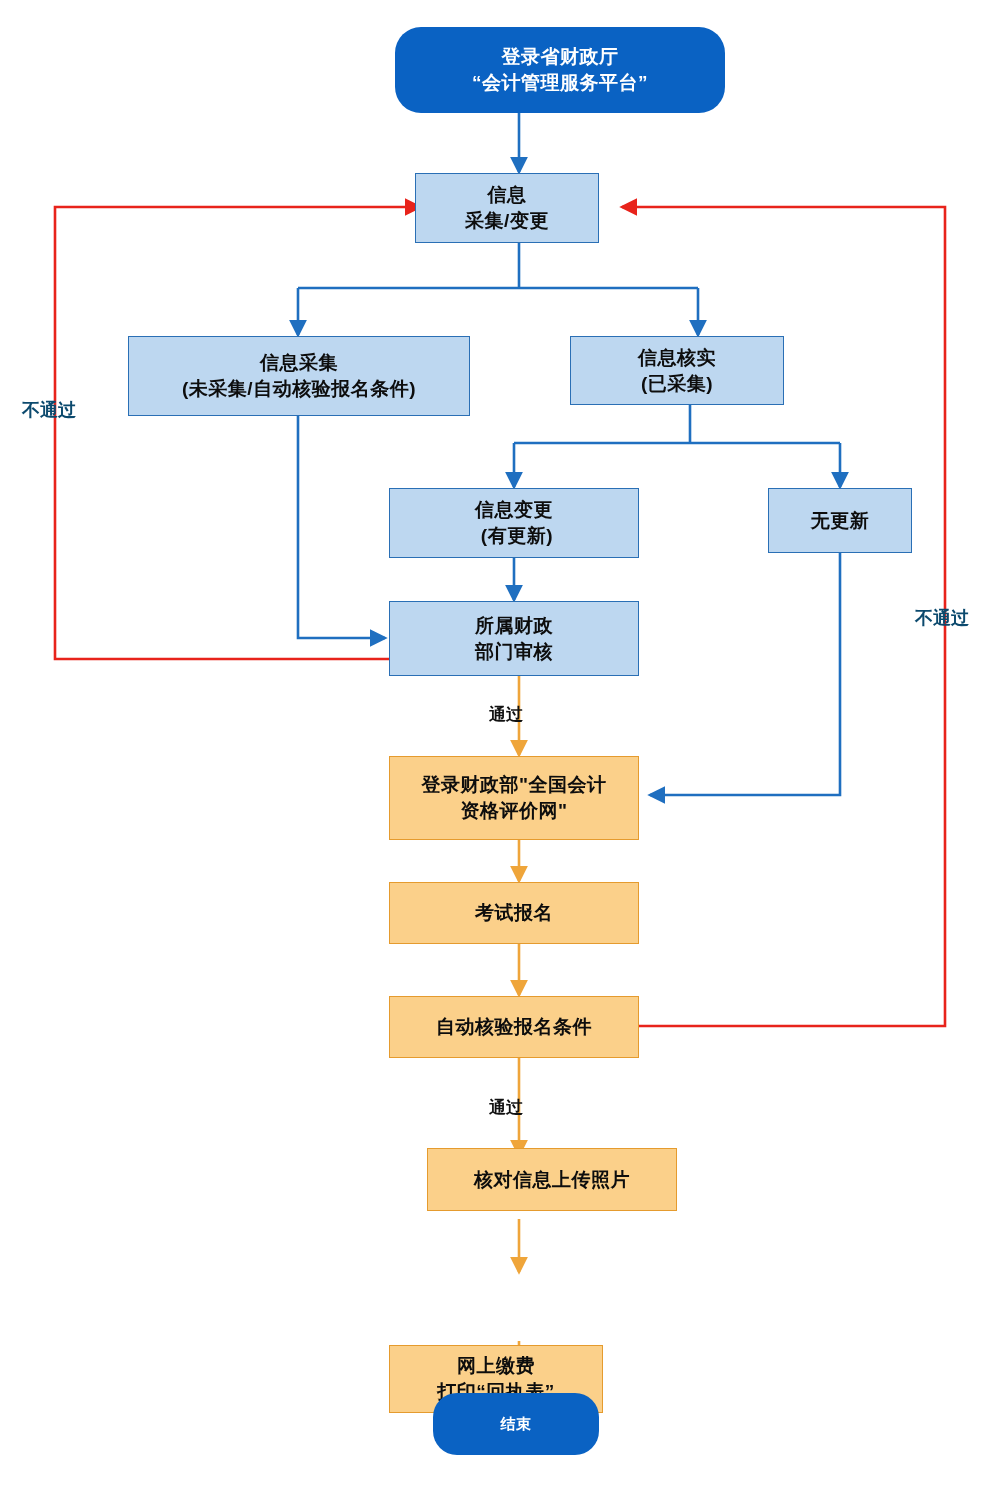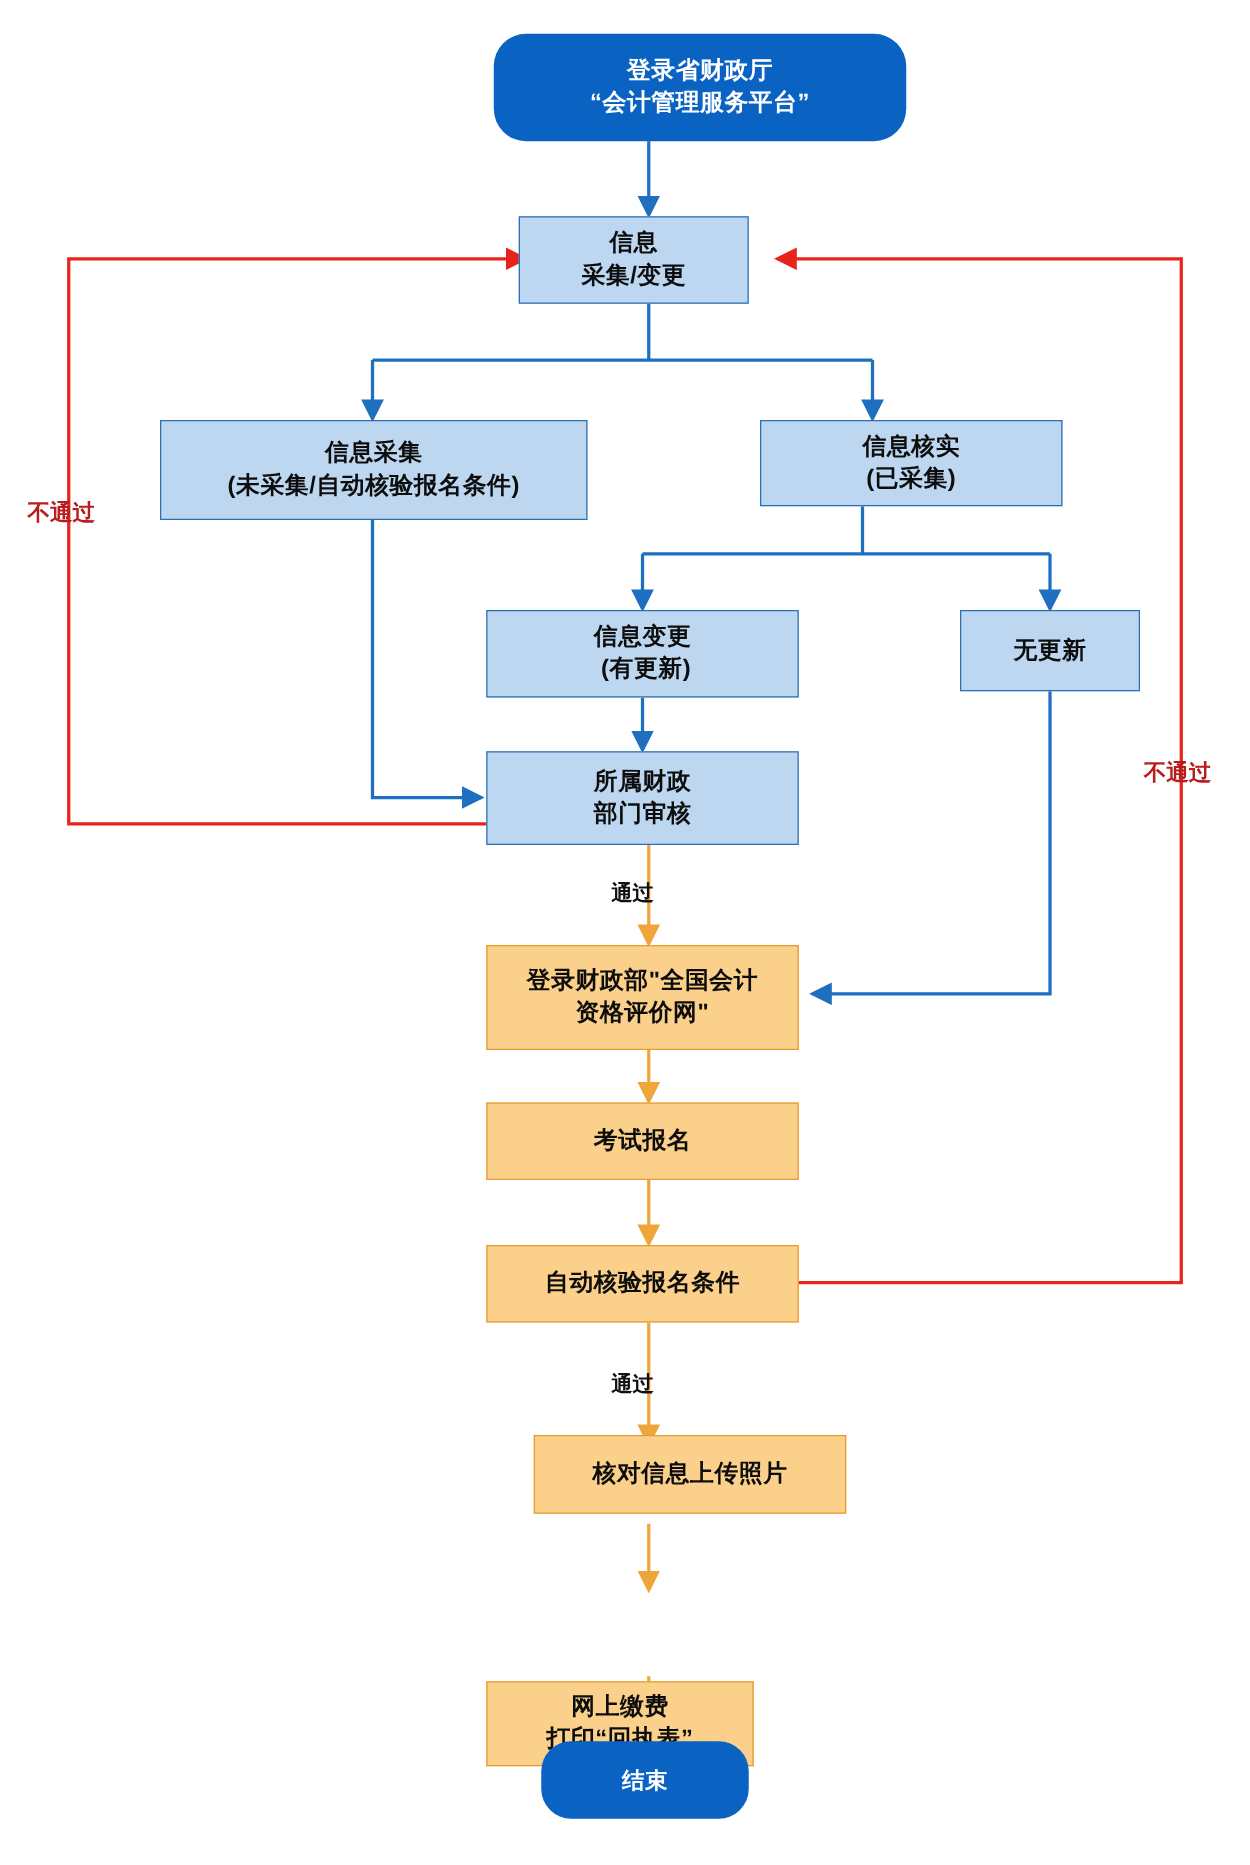--- a/index.html
+++ b/index.html
@@ -40,21 +40,21 @@
   .node.start {
     background: #0a62c3;
     color: #ffffff;
     border-radius: 26px;
     font-size: 19px;
   }
   .node.endnode {
     background: #0a62c3;
     color: #ffffff;
     border-radius: 24px;
-    font-size: 18px;
+    font-size: 15px;
   }
   .node.blue {
     background: #bdd7f0;
     border: 1.6px solid #2a6fb5;
     color: #0d0d0d;
     font-size: 19px;
   }
   .node.orange {
     background: #fbd08a;
     border: 1.6px solid #e59b2e;
@@ -62,21 +62,21 @@
     font-size: 19px;
   }
   .edge-label {
     position: absolute;
     font-size: 17px;
     font-weight: bold;
     color: #111111;
     white-space: nowrap;
   }
   .edge-label.fail {
-    color: #b91c1c;
+    color: #0c4a6e;
     font-size: 18px;
   }
 </style>
 </head>
 <body>
 
 <div id="canvas">
 
   <svg class="edges" viewBox="0 0 1000 1492">
     <defs>
@@ -137,21 +137,21 @@
 
   <div class="node start" style="left:356px; top:27px; width:330px; height:86px;margin-left:39px;">登录省财政厅
 “会计管理服务平台”</div>
 
   <div class="node blue" style="left:415px; top:173px; width:184px; height:70px;">信息
 采集/变更</div>
 
   <div class="node blue" style="left:128px; top:336px; width:342px; height:80px;">信息采集
 (未采集/自动核验报名条件)</div>
 
-  <div class="node blue" style="left:570px; top:336px; width:242px; height:69px;margin-left:38px;">信息核实
+  <div class="node blue" style="left:570px; top:336px; width:214px; height:69px;">信息核实
 (已采集)</div>
 
   <div class="node blue" style="left:389px; top:488px; width:250px; height:70px;text-align:right;">信息变更
 (有更新)</div>
 
   <div class="node blue" style="left:768px; top:488px; width:144px; height:65px;">无更新</div>
 
   <div class="node blue" style="left:389px; top:601px; width:250px; height:75px;">所属财政
 部门审核</div>
 

